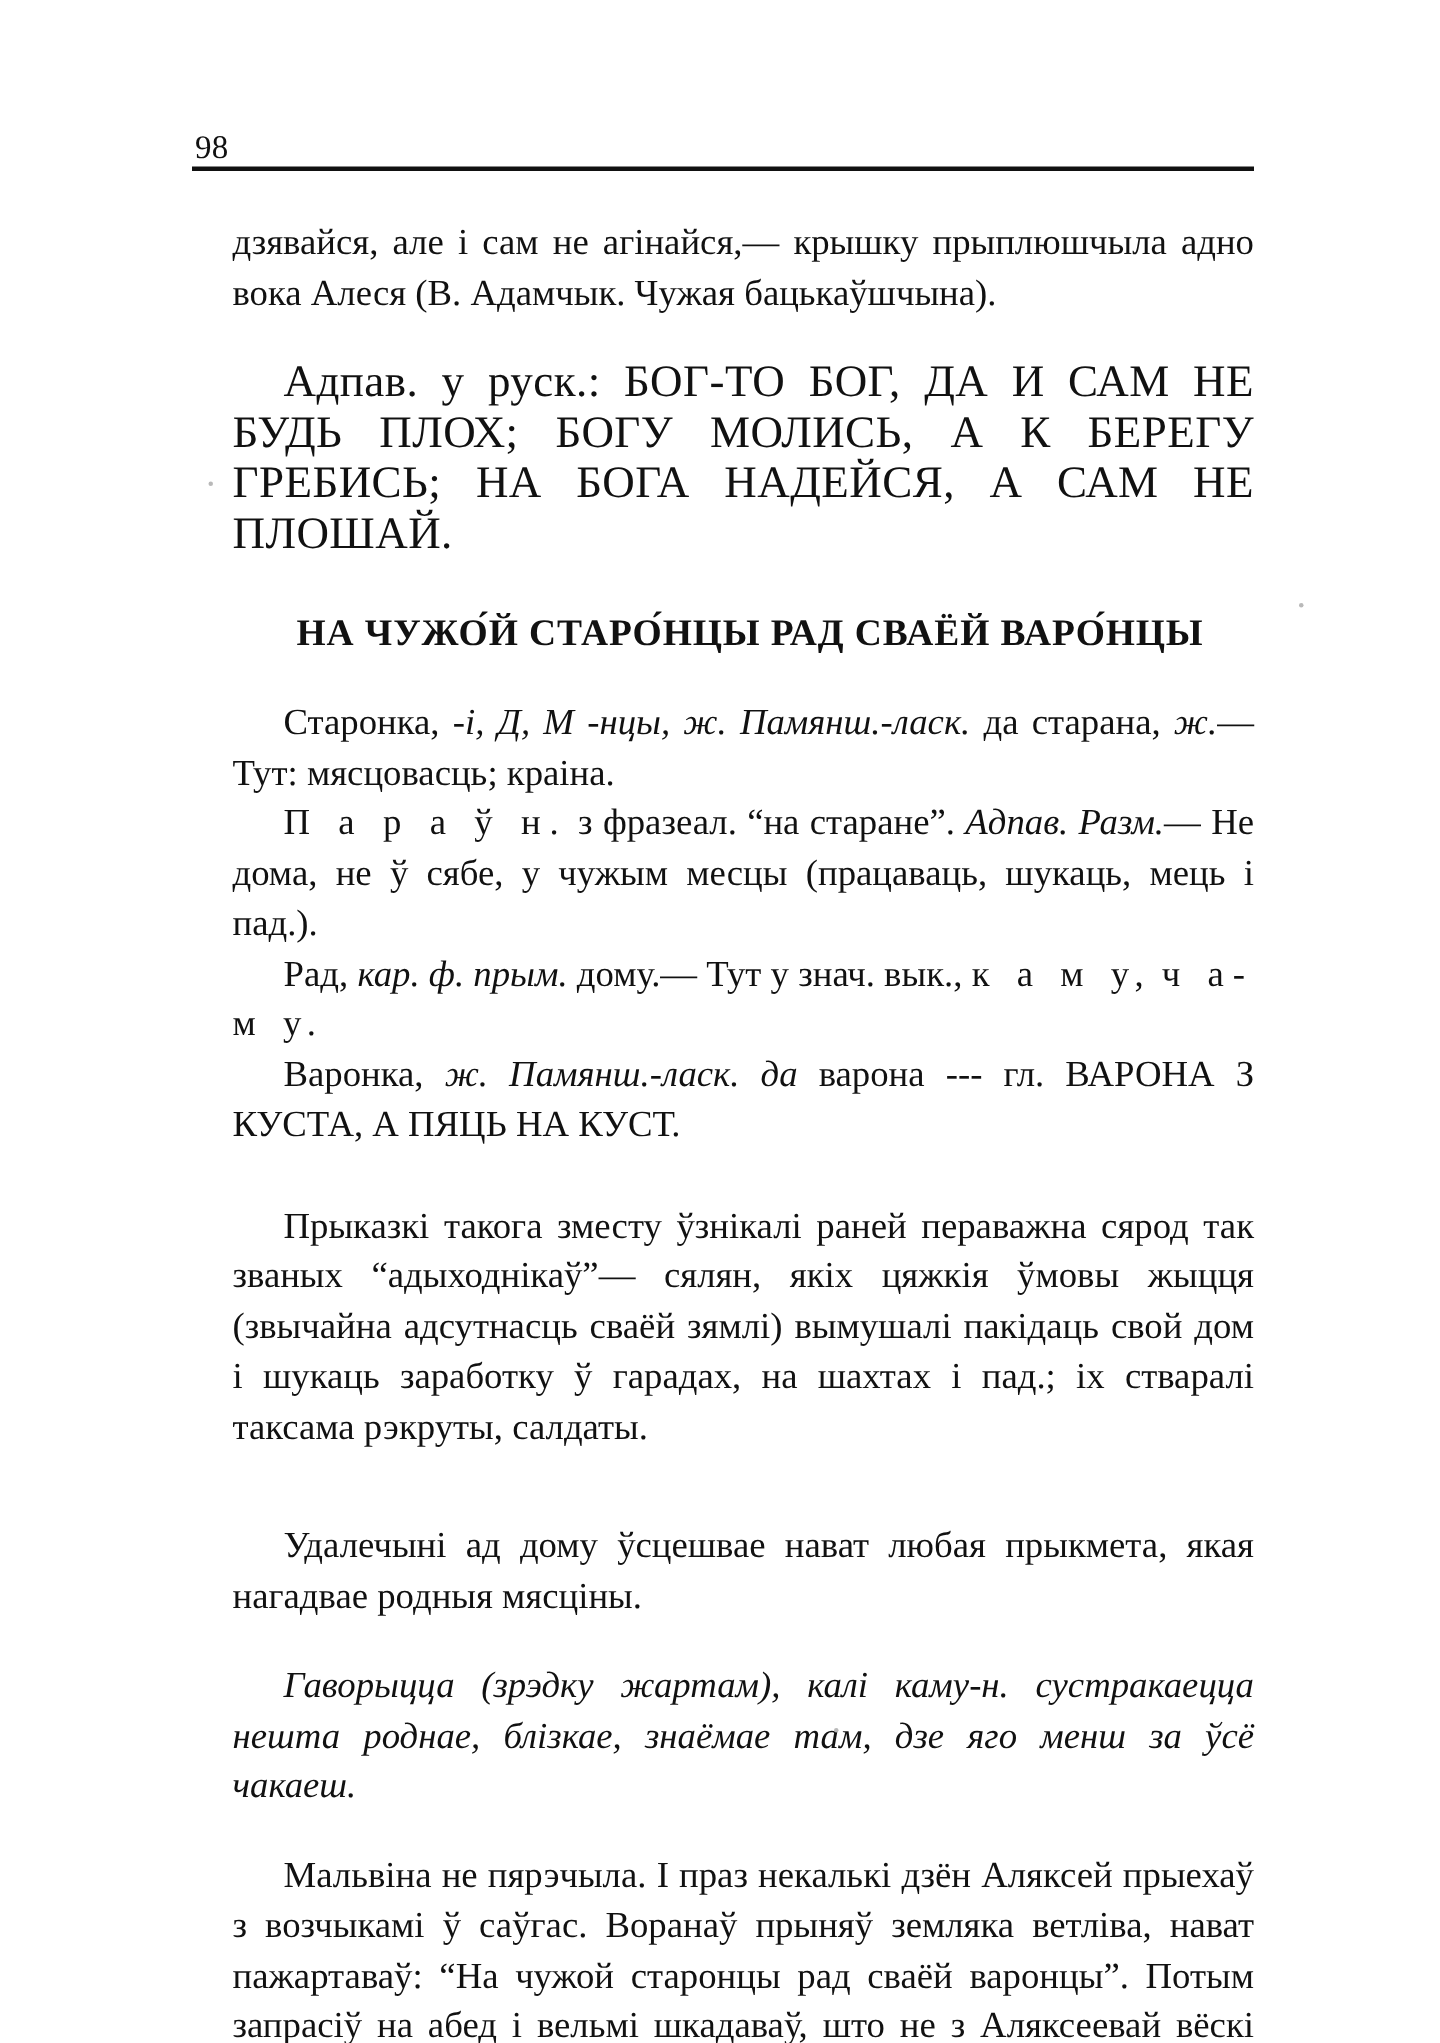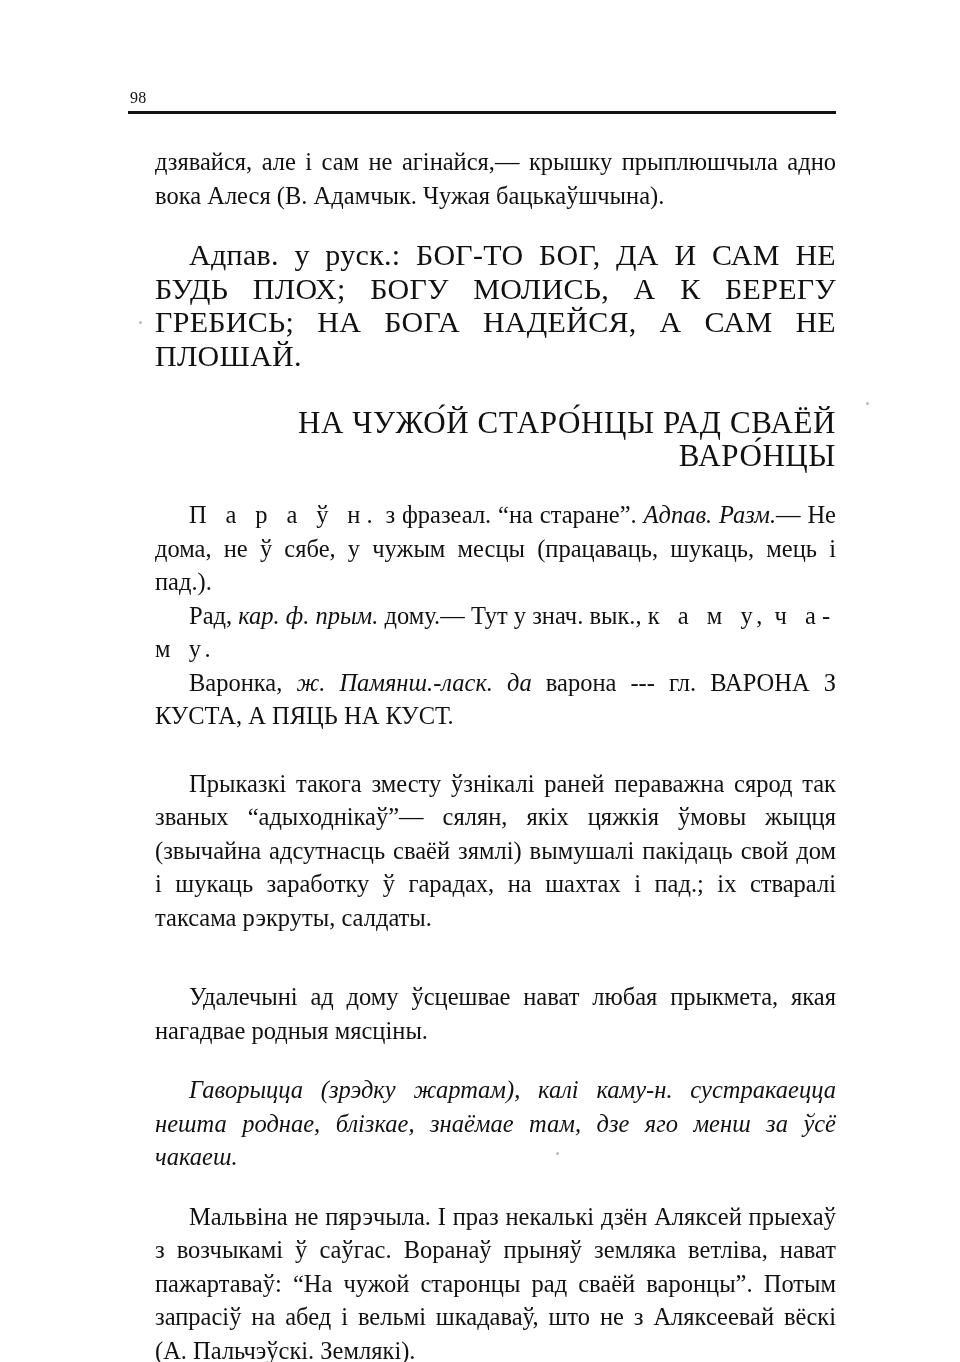--- a/index.html
+++ b/index.html
@@ -18,21 +18,21 @@
   }
 
   
   .header {
     position: absolute;
     left: 128px;
     top: 86px;
     width: 708px;
   }
   .folio {
-    font-size: 16px;
+    font-size: 22px;
     line-height: 24px;
     letter-spacing: 0.2px;
     padding-left: 2px;
   }
   .rule {
     margin-top: 1px;
     border-top: 3px solid #111111;
     width: 708px;
   }
 
@@ -61,24 +61,24 @@
 
   
   .caps {
     font-size: 30px;
     line-height: 33.5px;
     letter-spacing: 0.3px;
   }
 
   
   .headword {
-    text-align: right;
+    text-align: center;
     text-indent: 0;
-    font-weight: normal;
-    font-size: 31px;
+    font-weight: bold;
+    font-size: 25px;
     line-height: 33px;
     letter-spacing: 0.6px;
     padding-left: 9px;
   }
 
   .it { font-style: italic; }
   .bd { font-weight: normal; }
 
   
   .spaced { letter-spacing: 6px; }
@@ -109,20 +109,21 @@
     <div class="gap-md"></div>
 
     <p class="ind caps"><span>Адпав. у руск.:</span> <span>БОГ-ТО БОГ, ДА И САМ НЕ БУДЬ ПЛОХ; БОГУ МОЛИСЬ, А К БЕРЕГУ ГРЕБИСЬ; НА БОГА НАДЕЙСЯ, А САМ НЕ ПЛОШАЙ.</span></p>
 
     <div class="gap-lg"></div>
 
     <p class="headword">НА ЧУЖО́Й СТАРО́НЦЫ РАД СВАЁЙ ВАРО́НЦЫ</p>
 
     <div class="gap-md"></div>
 
+    <p class="ind"><span>Старонка,</span> <span class="it">-і, Д, М -нцы, ж.</span> <span class="it">Памянш.-ласк.</span> <span>да старана,</span> <span class="it">ж.</span><span>—</span> <span>Тут: мясцовасць; краіна.</span></p>
 
     <p class="ind"><span class="spaced">П а р а ў н.</span> <span>з фразеал. “на старане”.</span> <span class="it">Адпав. Разм.</span><span>—</span> <span>Не дома, не ў сябе, у чужым месцы (працаваць, шукаць, мець і пад.).</span></p>
 
     <p class="ind"><span>Рад,</span> <span class="it">кар. ф. прым.</span> <span>дому.—</span> <span>Тут у знач. вык.,</span> <span class="spaced">к а м у,</span> <span class="spaced">ч а-м у.</span></p>
 
     <p class="ind"><span>Варонка,</span> <span class="it">ж.</span> <span class="it">Памянш.-ласк. да</span> <span>варона</span> <span>---</span> <span>гл.</span> <span>ВАРОНА З КУСТА, А ПЯЦЬ НА КУСТ.</span></p>
 
     <div class="gap-lg"></div>
 
     <p class="ind">Прыказкі такога зместу ўзнікалі раней пераважна сярод так званых “адыходнікаў”— сялян, якіх цяжкія ўмовы жыцця (звычайна адсутнасць сваёй зямлі) вымушалі пакідаць свой дом і шукаць заработку ў гарадах, на шахтах і пад.; іх стваралі таксама рэкруты, салдаты.</p>

